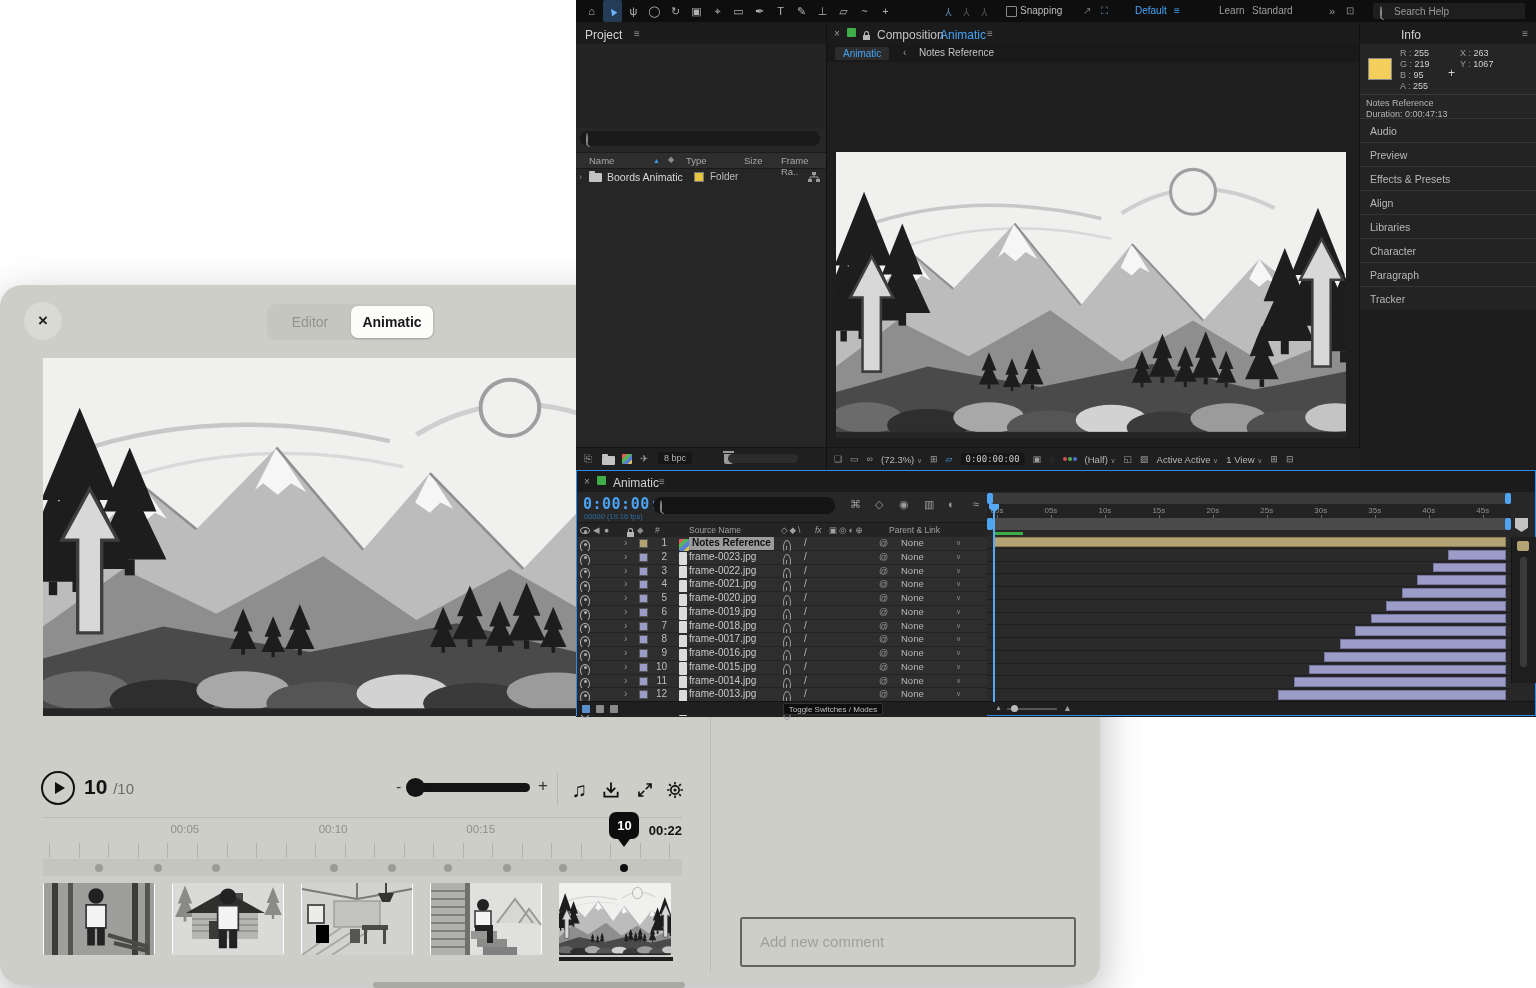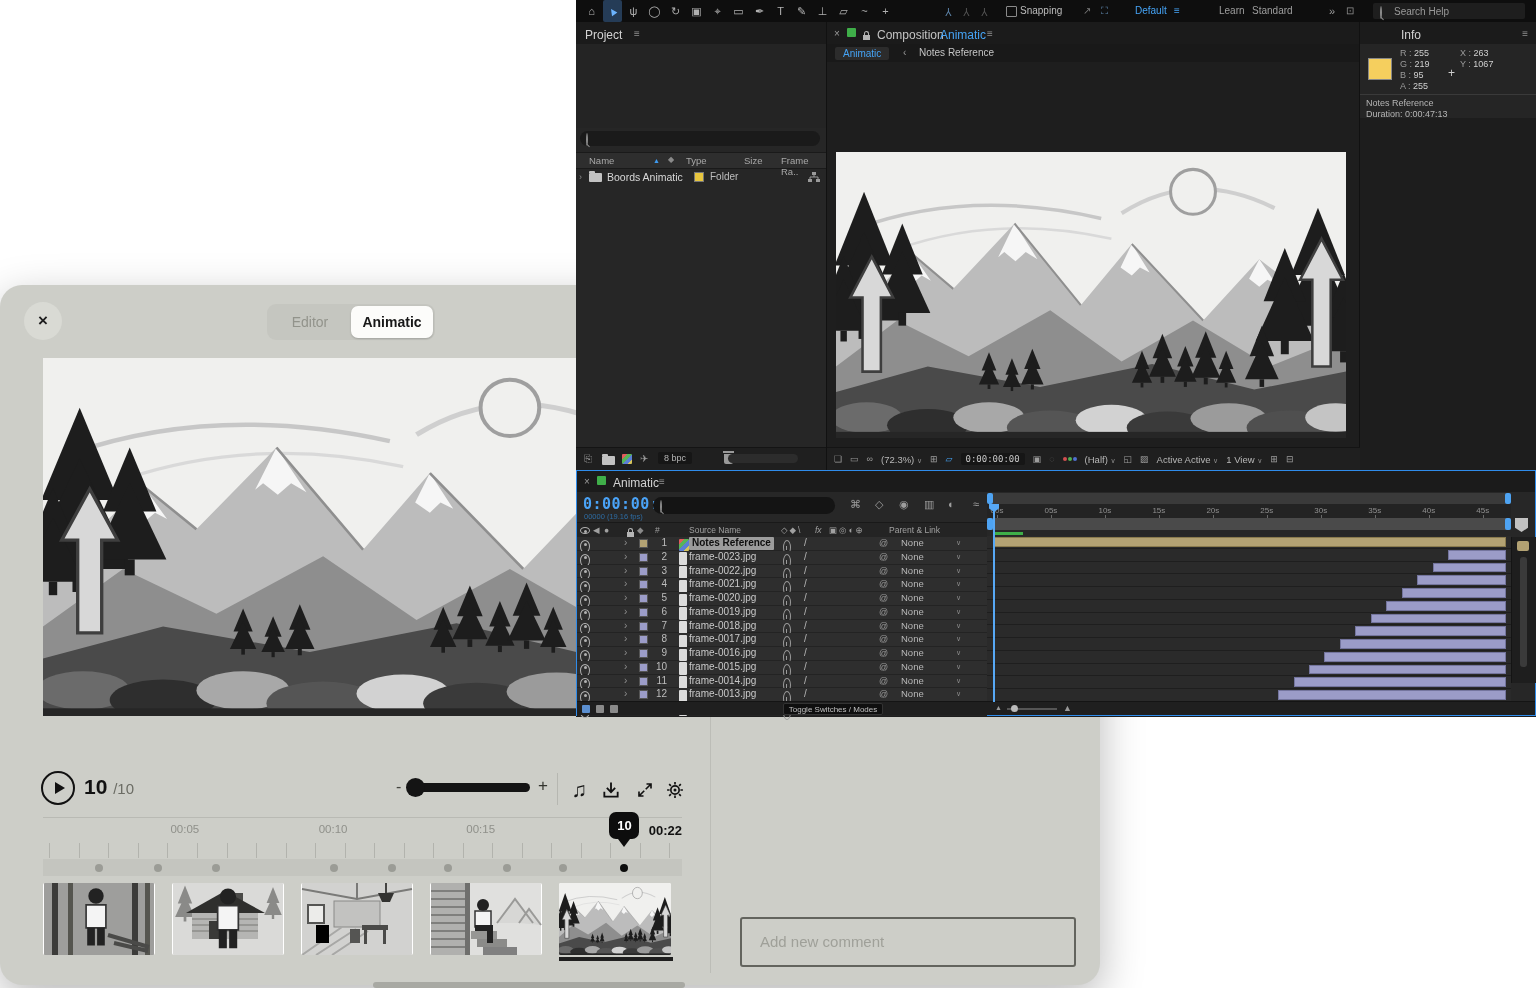--- a/index.html
+++ b/index.html
@@ -557,20 +557,32 @@
       <div class="abs" style="left:100px;top:26px;font-size:9px;line-height:11px;">
         <div><span class="graytxt">X :</span> <span style="color:#cfcfcf">263</span></div>
         <div><span class="graytxt">Y :</span> <span style="color:#cfcfcf">1067</span></div>
       </div>
       <span class="abs" style="left:88px;top:44px;color:#cfcfcf;font-size:12px;">+</span>
       <div class="abs" style="left:0;top:72px;width:100%;border-top:1px solid #3a3a3a;"></div>
       <div class="abs" style="left:6px;top:76px;font-size:9px;color:#b5b5b5;">Notes Reference</div>
       <div class="abs" style="left:6px;top:87px;font-size:9px;color:#b5b5b5;">Duration: 0:00:47:13</div>
     </div>
 
+    <div class="panel" style="left:784px;top:118px;width:176px;height:192px;background:#232323;">
+      <div id="ae-side">
+          <div class="srow">Audio</div>
+          <div class="srow">Preview</div>
+          <div class="srow">Effects &amp; Presets</div>
+          <div class="srow">Align</div>
+          <div class="srow">Libraries</div>
+          <div class="srow">Character</div>
+          <div class="srow">Paragraph</div>
+          <div class="srow">Tracker</div>
+        </div>
+    </div>
     <div class="abs" style="left:784px;top:311px;width:176px;height:159px;background:#1d1d1d;"></div>
 
     <div id="ptl">
       <div class="ptabbar" style="height:21px;">
         <span class="abs graytxt" style="left:7px;top:5px;">×</span>
         <span class="greensq abs" style="left:20px;top:5px;"></span>
         <span class="ptabtxt" style="left:36px;top:5px;">Animatic</span>
         <span class="abs hamb" style="left:82px;top:5px;">≡</span>
       </div>
       <span class="tl-tc">0:00:00:00</span>

